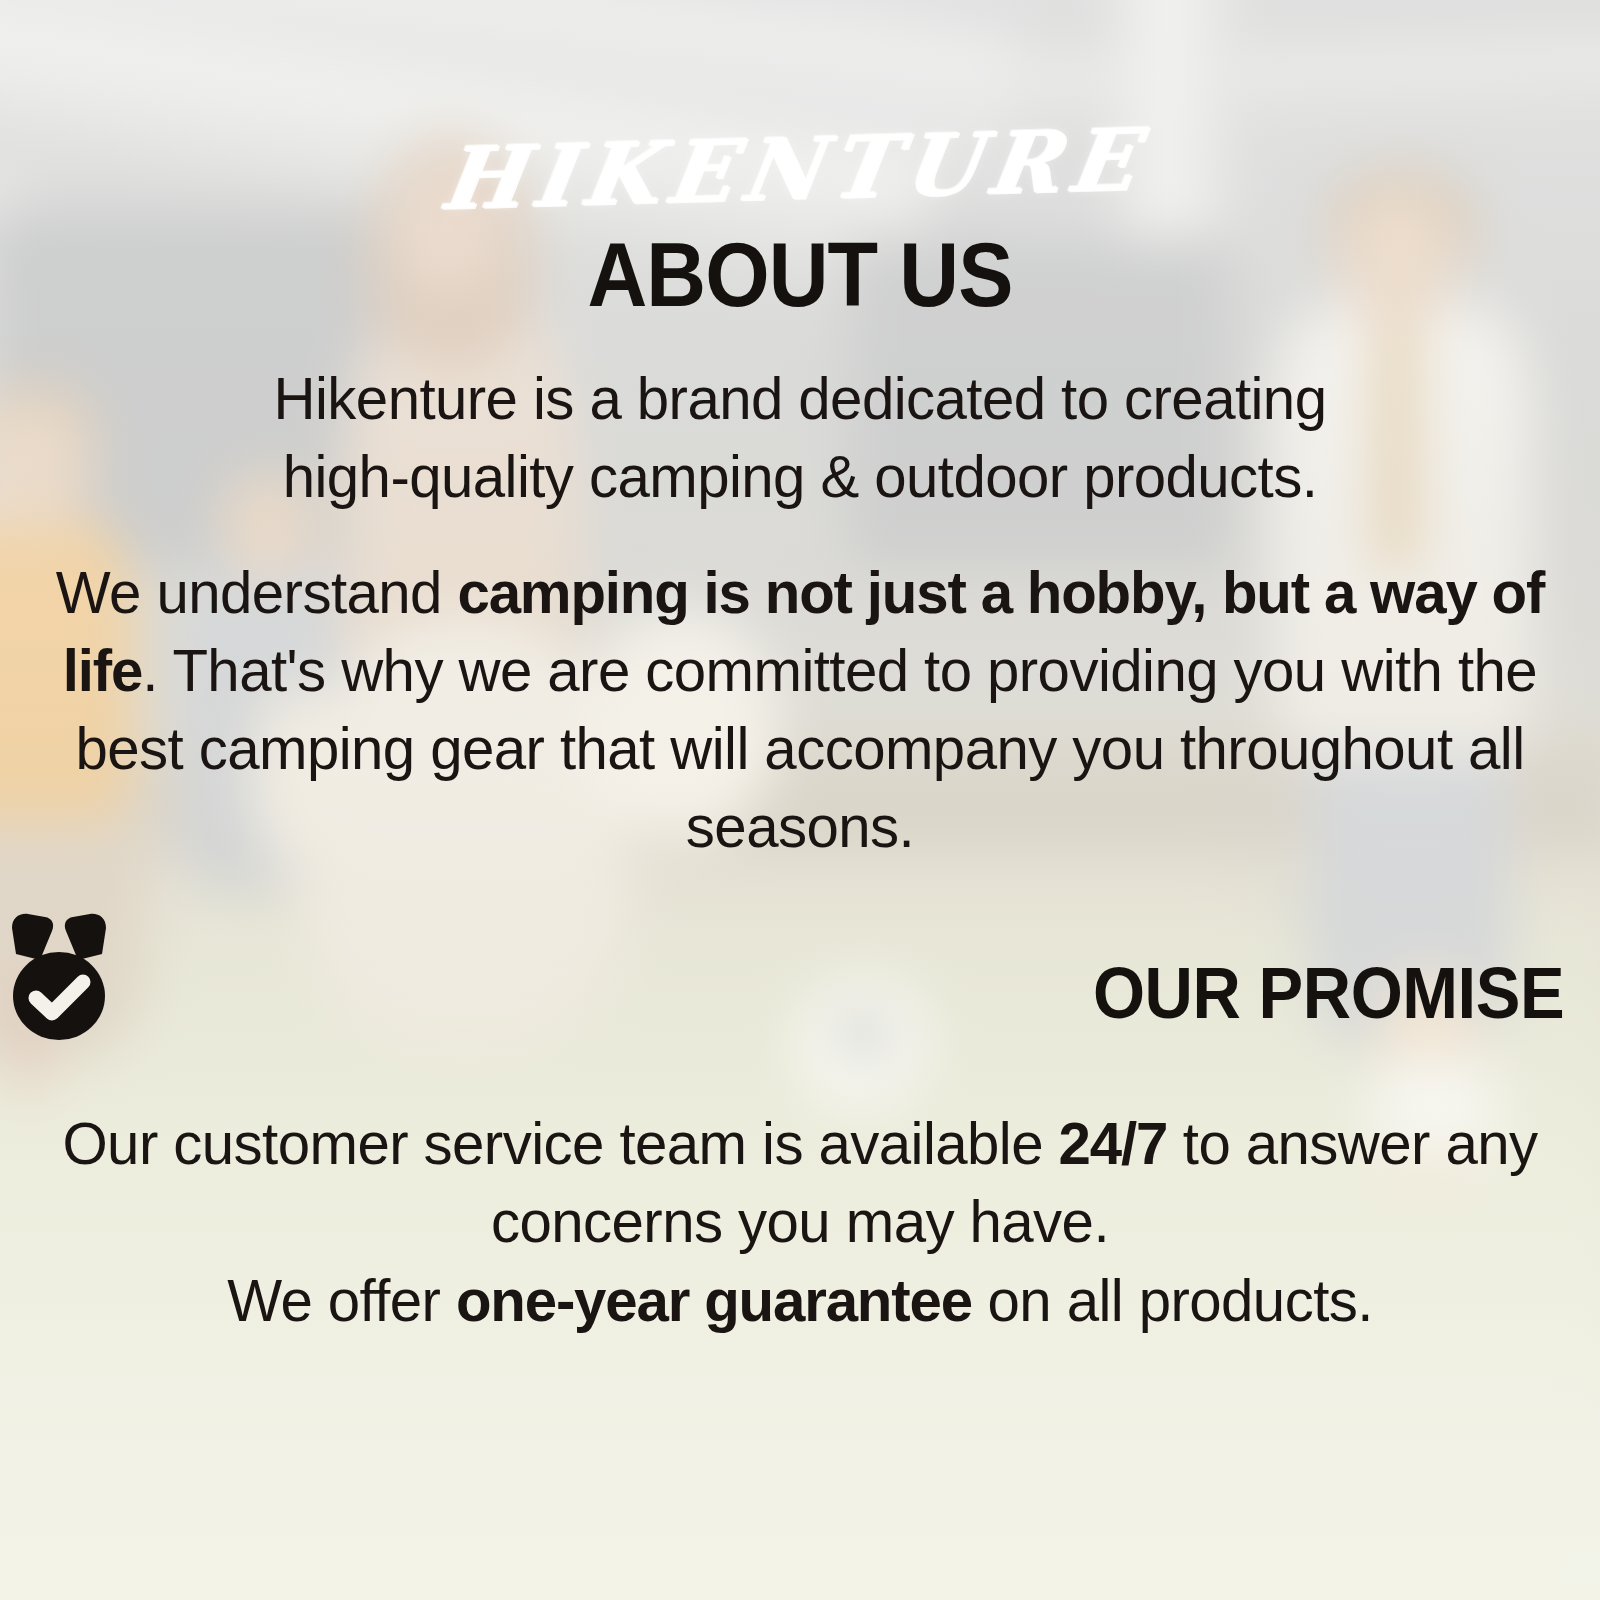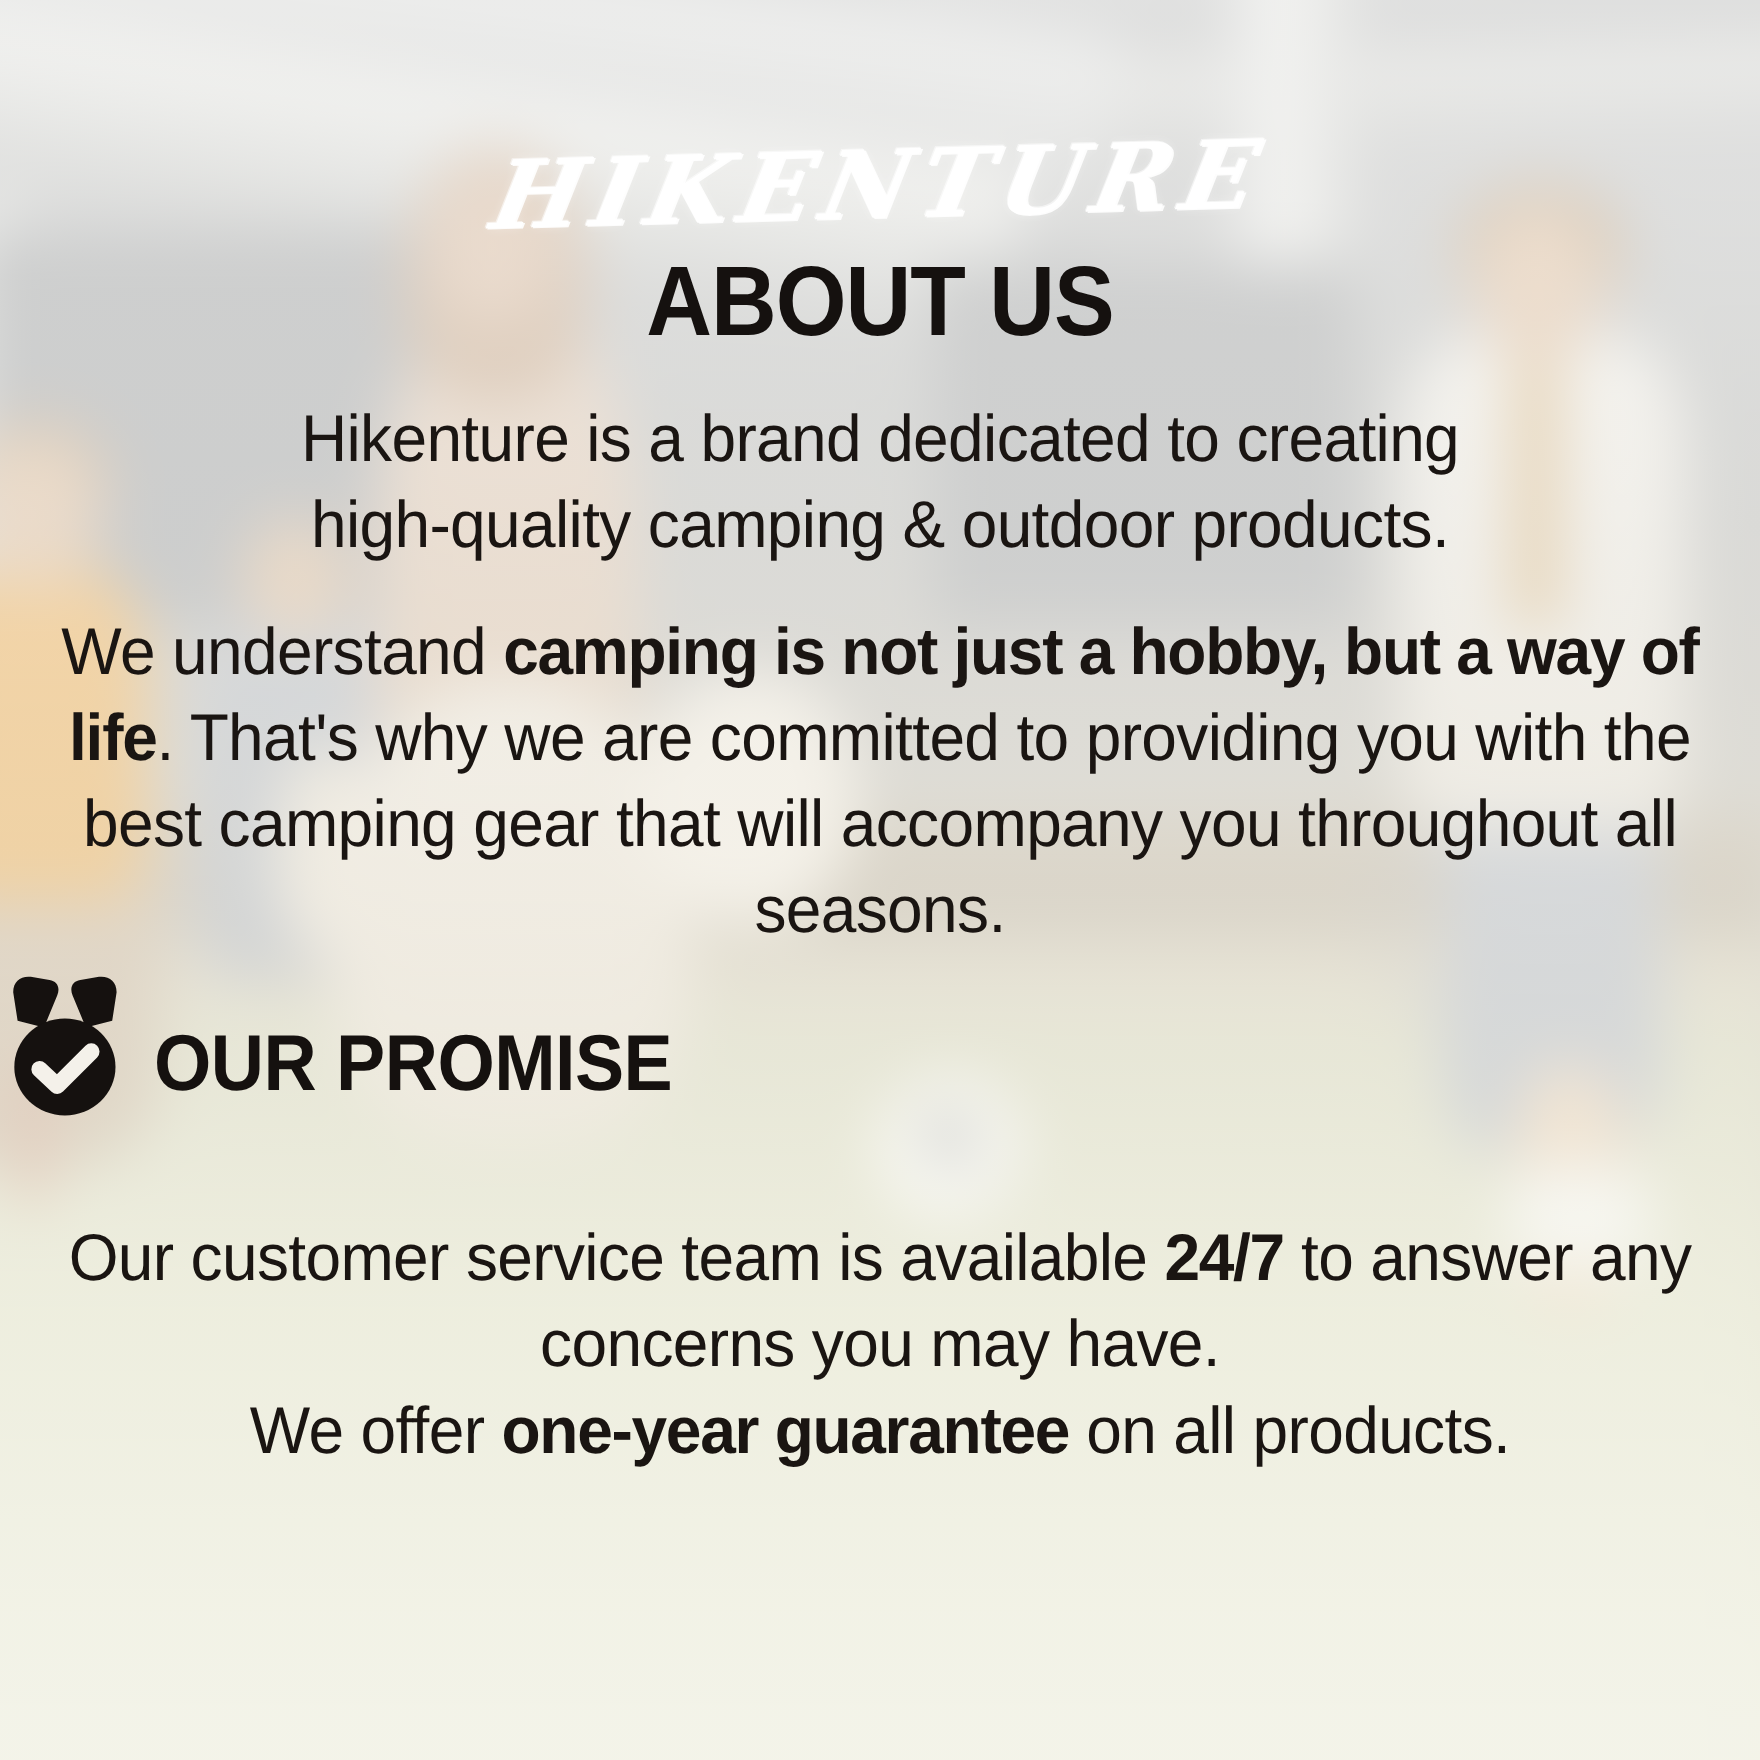--- a/index.html
+++ b/index.html
@@ -314,24 +314,24 @@
 
   #para-intro   { top: 360px; }
   #para-mission { top: 554px; }
   #para-service { top: 1105px; }
   #para-warranty{ top: 1262px; }
 
   
   .promise-row {
     position: absolute;
     left: 0; right: 0;
-    top: 884px;
+    top: 910px;
     display: flex;
     align-items: center;
-    justify-content: flex-start;
+    justify-content: space-between;
     gap: 22px;
   }
   .medal-icon {
     width: 118px;
     height: 132px;
     flex: 0 0 auto;
     display: block;
   }
   .promise-title {
     font-size: 72px;

